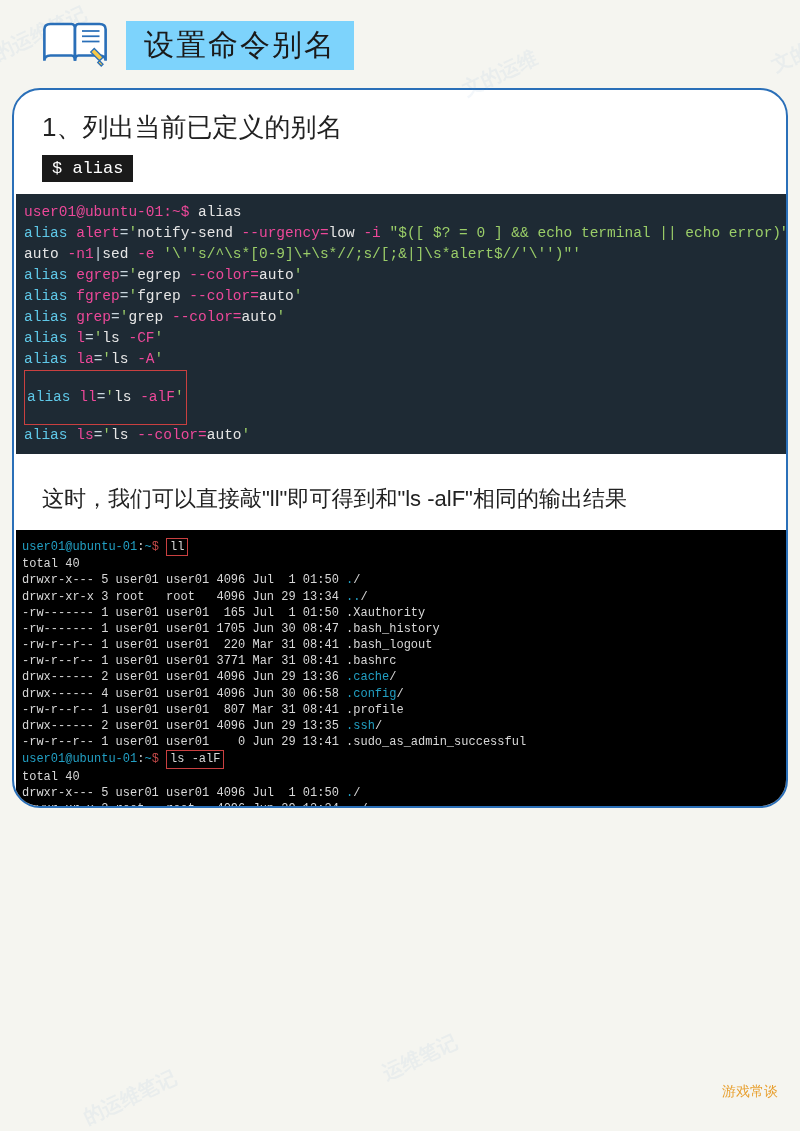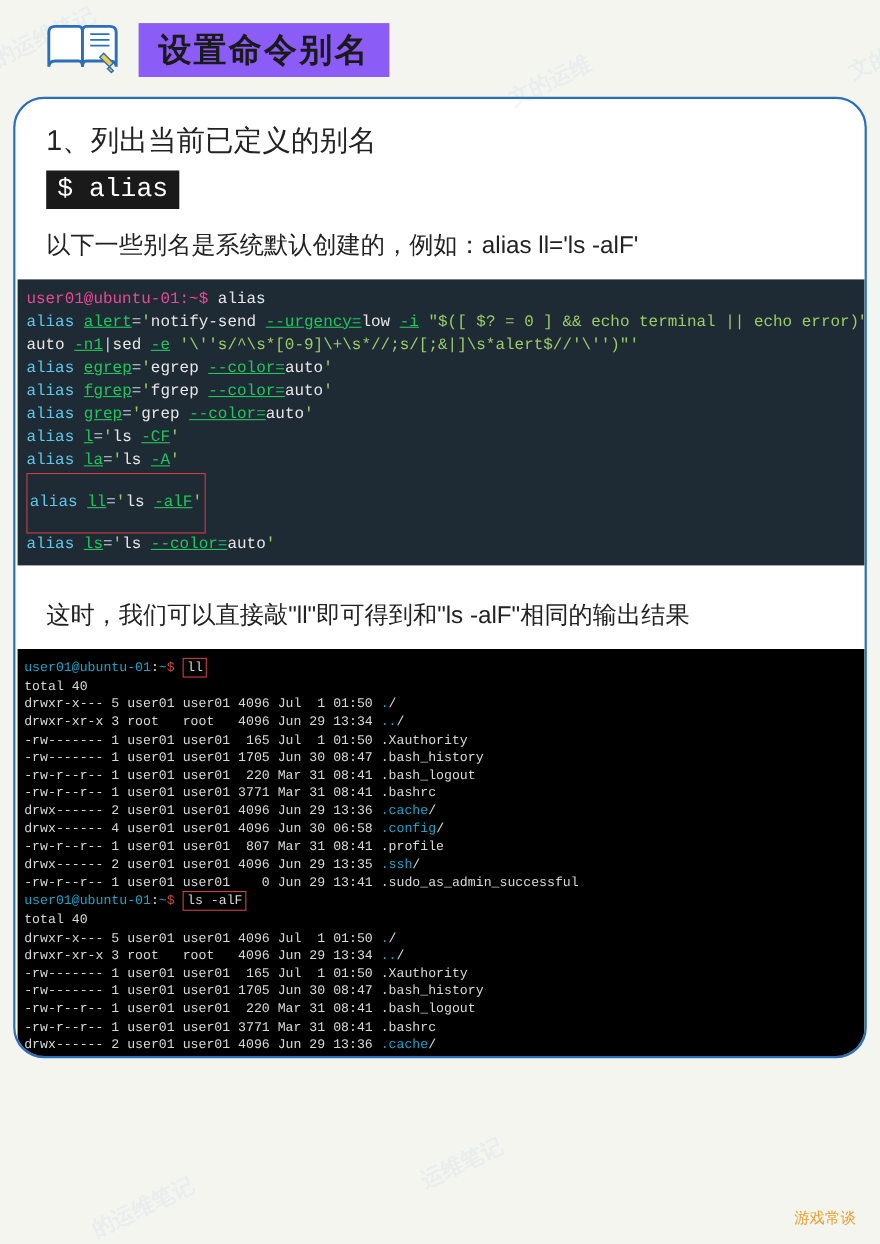--- a/index.html
+++ b/index.html
@@ -25,48 +25,48 @@
     padding: 18px 40px 8px 40px;
     gap: 16px;
   }
   .book-icon {
     width: 70px;
     height: 54px;
     position: relative;
   }
   .book-icon svg { width: 100%; height: 100%; }
   .title-box {
-    background: #8b5cf6;
+    background: #7dd3fc;
     padding: 4px 18px;
     font-size: 30px;
-    font-weight: 700;
+    font-weight: 400;
     color: #1a1a1a;
     letter-spacing: 2px;
   }
   .card {
     margin: 8px 12px 0 12px;
     background: #fff;
     border: 2px solid #2a6fb8;
     border-radius: 28px;
     padding: 20px 18px 16px 28px;
-    height: 874px;
+    height: 720px;
     overflow: hidden;
   }
   .section-title {
     font-size: 26px;
     color: #222;
     font-weight: 500;
     margin-bottom: 10px;
   }
   .cmd-badge {
     display: inline-block;
     background: #1a1a1a;
     color: #fff;
     padding: 4px 10px;
-    font-size: 24px;
+    font-size: 17px;
     font-family: Consolas, "Courier New", monospace;
     margin-bottom: 12px;
   }
   .body-text {
     font-size: 22px;
     color: #222;
     line-height: 1.9;
     margin-bottom: 10px;
   }
   .term {
@@ -75,21 +75,21 @@
     font-family: Consolas, Menlo, "Courier New", monospace;
     font-size: 14.5px;
     line-height: 1.45;
     padding: 8px 8px;
     margin: 0 -18px 0 -26px;
     white-space: pre;
     overflow: hidden;
   }
   .term .cmd { color: #e6e6e6; }
   .term .kw { color: #5fc8e8; }
-  .term .opt { color: #22c55e; text-decoration: underline; }
+  .term .opt { color: #ec4899; }
   .term .str { color: #9acd68; }
   .term .eq { color: #c8d4dc; }
   .term .prompt { color: #ec4899; }
   .term .boxed {
     border: 1.5px solid #c94040;
     padding: 16px 2px;
     display: inline-block;
   }
   .term2 {
     background: #000;
@@ -107,21 +107,21 @@
   .term2 .pcmd { color: #d8d8d8; }
   .term2 .boxed {
     border: 1.5px solid #c94040;
     padding: 0 3px;
     display: inline-block;
   }
   .term2 .fhl { color: #22a0c4; }
   .footer-tag {
     position: absolute;
     right: 22px;
-    bottom: 14px;
+    bottom: 30px;
     font-size: 14px;
     color: #e8a030;
     font-weight: 500;
   }
 </style>
 </head>
 <body>
 
 <div class="watermark" style="top:20px;left:-10px">的运维笔记</div>
 <div class="watermark" style="top:60px;left:460px">文的运维</div>
@@ -139,21 +139,20 @@
       <line x1="48" y1="26" x2="68" y2="26" stroke="#2a6fb8" stroke-width="2"></line>
       <path d="M58 38 L68 48 L72 44 L62 34 Z M68 48 L72 52 L70 54 L66 50 Z" fill="#f7c948" stroke="#2a6fb8" stroke-width="1.5"></path>
     </svg>
   </div>
   <div class="title-box">设置命令别名</div>
 </div>
 
 <div class="card">
   <div class="section-title">1、列出当前已定义的别名</div>
   <div class="cmd-badge">$ alias</div>
-  <div class="body-text">以下一些别名是系统默认创建的，例如：alias ll='ls -alF'</div>
 
   <div class="term"><span class="prompt">user01@ubuntu-01:~$</span> <span class="cmd">alias</span>
 <span class="kw">alias</span> <span class="opt">alert</span><span class="eq">=</span><span class="str">'</span><span class="cmd">notify-send</span> <span class="opt">--urgency=</span><span class="cmd">low</span> <span class="opt">-i</span> <span class="str">"$([ $? = 0 ] &amp;&amp; echo terminal || echo error)" "$(history|</span>
 <span class="cmd">auto</span> <span class="opt">-n1</span><span class="eq">|</span><span class="cmd">sed</span> <span class="opt">-e</span> <span class="str">'\''s/^\s*[0-9]\+\s*//;s/[;&amp;|]\s*alert$//'\'')"'</span>
 <span class="kw">alias</span> <span class="opt">egrep</span><span class="eq">=</span><span class="str">'</span><span class="cmd">egrep</span> <span class="opt">--color=</span><span class="cmd">auto</span><span class="str">'</span>
 <span class="kw">alias</span> <span class="opt">fgrep</span><span class="eq">=</span><span class="str">'</span><span class="cmd">fgrep</span> <span class="opt">--color=</span><span class="cmd">auto</span><span class="str">'</span>
 <span class="kw">alias</span> <span class="opt">grep</span><span class="eq">=</span><span class="str">'</span><span class="cmd">grep</span> <span class="opt">--color=</span><span class="cmd">auto</span><span class="str">'</span>
 <span class="kw">alias</span> <span class="opt">l</span><span class="eq">=</span><span class="str">'</span><span class="cmd">ls</span> <span class="opt">-CF</span><span class="str">'</span>
 <span class="kw">alias</span> <span class="opt">la</span><span class="eq">=</span><span class="str">'</span><span class="cmd">ls</span> <span class="opt">-A</span><span class="str">'</span>
 <span class="boxed"><span class="kw">alias</span> <span class="opt">ll</span><span class="eq">=</span><span class="str">'</span><span class="cmd">ls</span> <span class="opt">-alF</span><span class="str">'</span></span>

